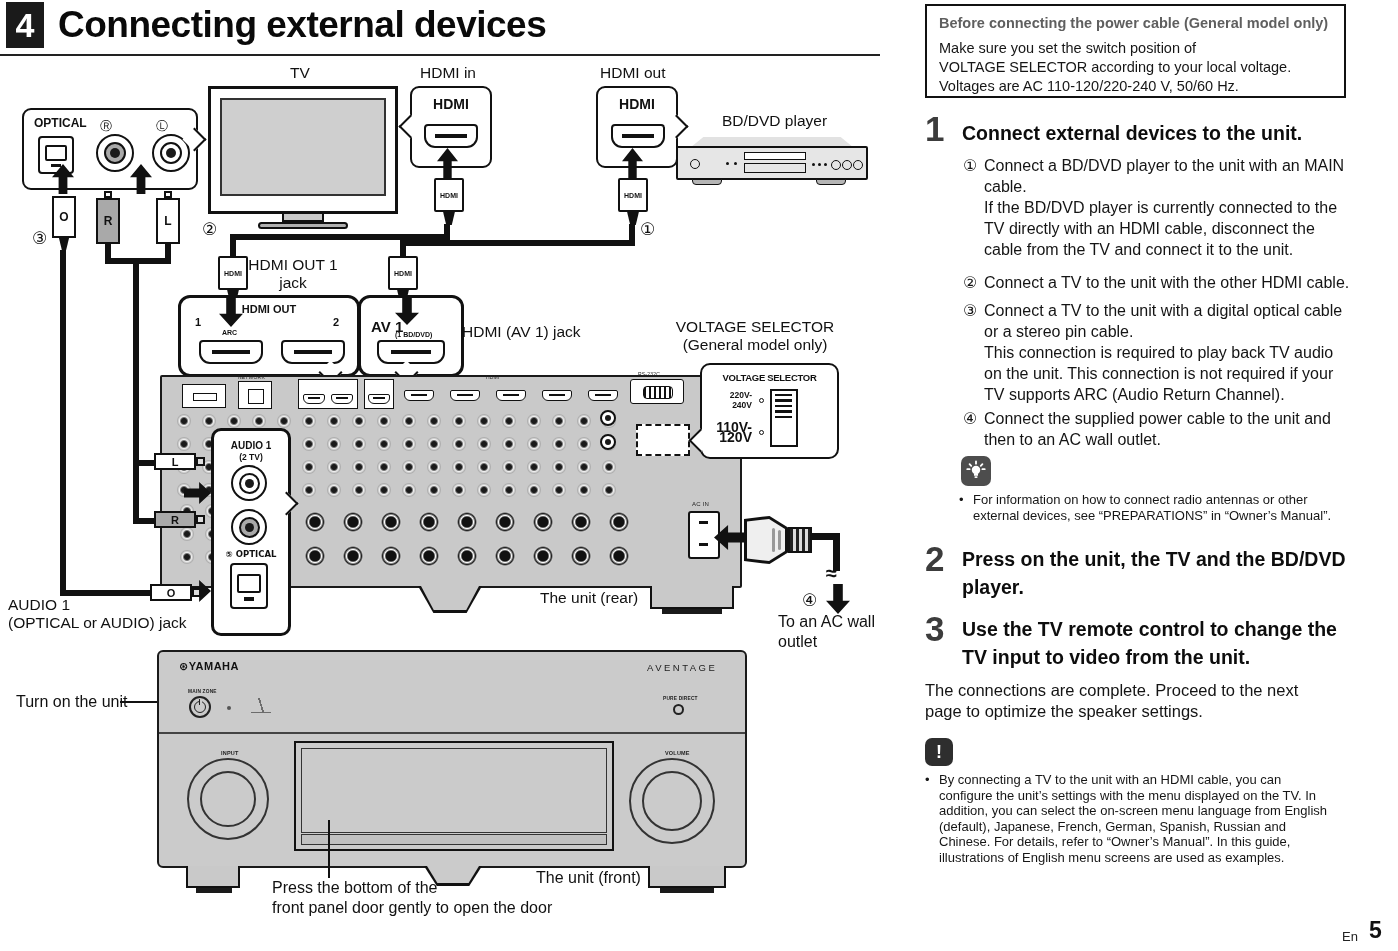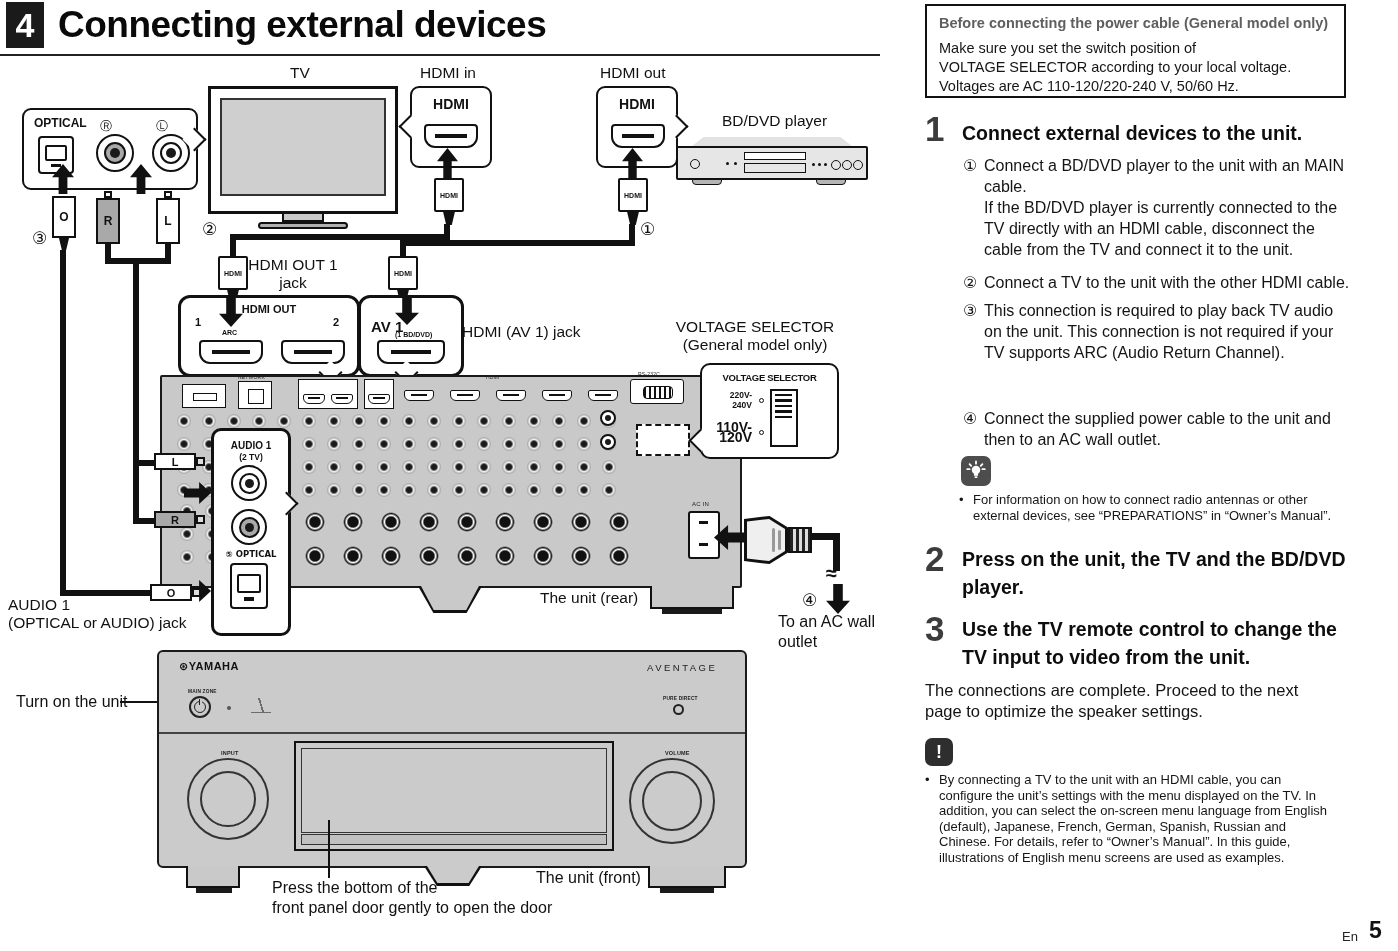--- a/index.html
+++ b/index.html
@@ -406,20 +406,22 @@
       <div class="dt pre">If the BD/DVD player is currently connected to the
 TV directly with an HDMI cable, disconnect the
 cable from the TV and connect it to the unit.</div>
     </div>
     <div class="sub" style="top:272px;">
       <span class="mk">②</span>
       <div class="tx pre">Connect a TV to the unit with the other HDMI cable.</div>
     </div>
     <div class="sub" style="top:300px;">
       <span class="mk">③</span>
+      <div class="tx pre">Connect a TV to the unit with a digital optical cable
+or a stereo pin cable.</div>
       <div class="dt pre">This connection is required to play back TV audio
 on the unit. This connection is not required if your
 TV supports ARC (Audio Return Channel).</div>
     </div>
     <div class="sub" style="top:408px;">
       <span class="mk">④</span>
       <div class="tx pre">Connect the supplied power cable to the unit and
 then to an AC wall outlet.</div>
     </div>
 

